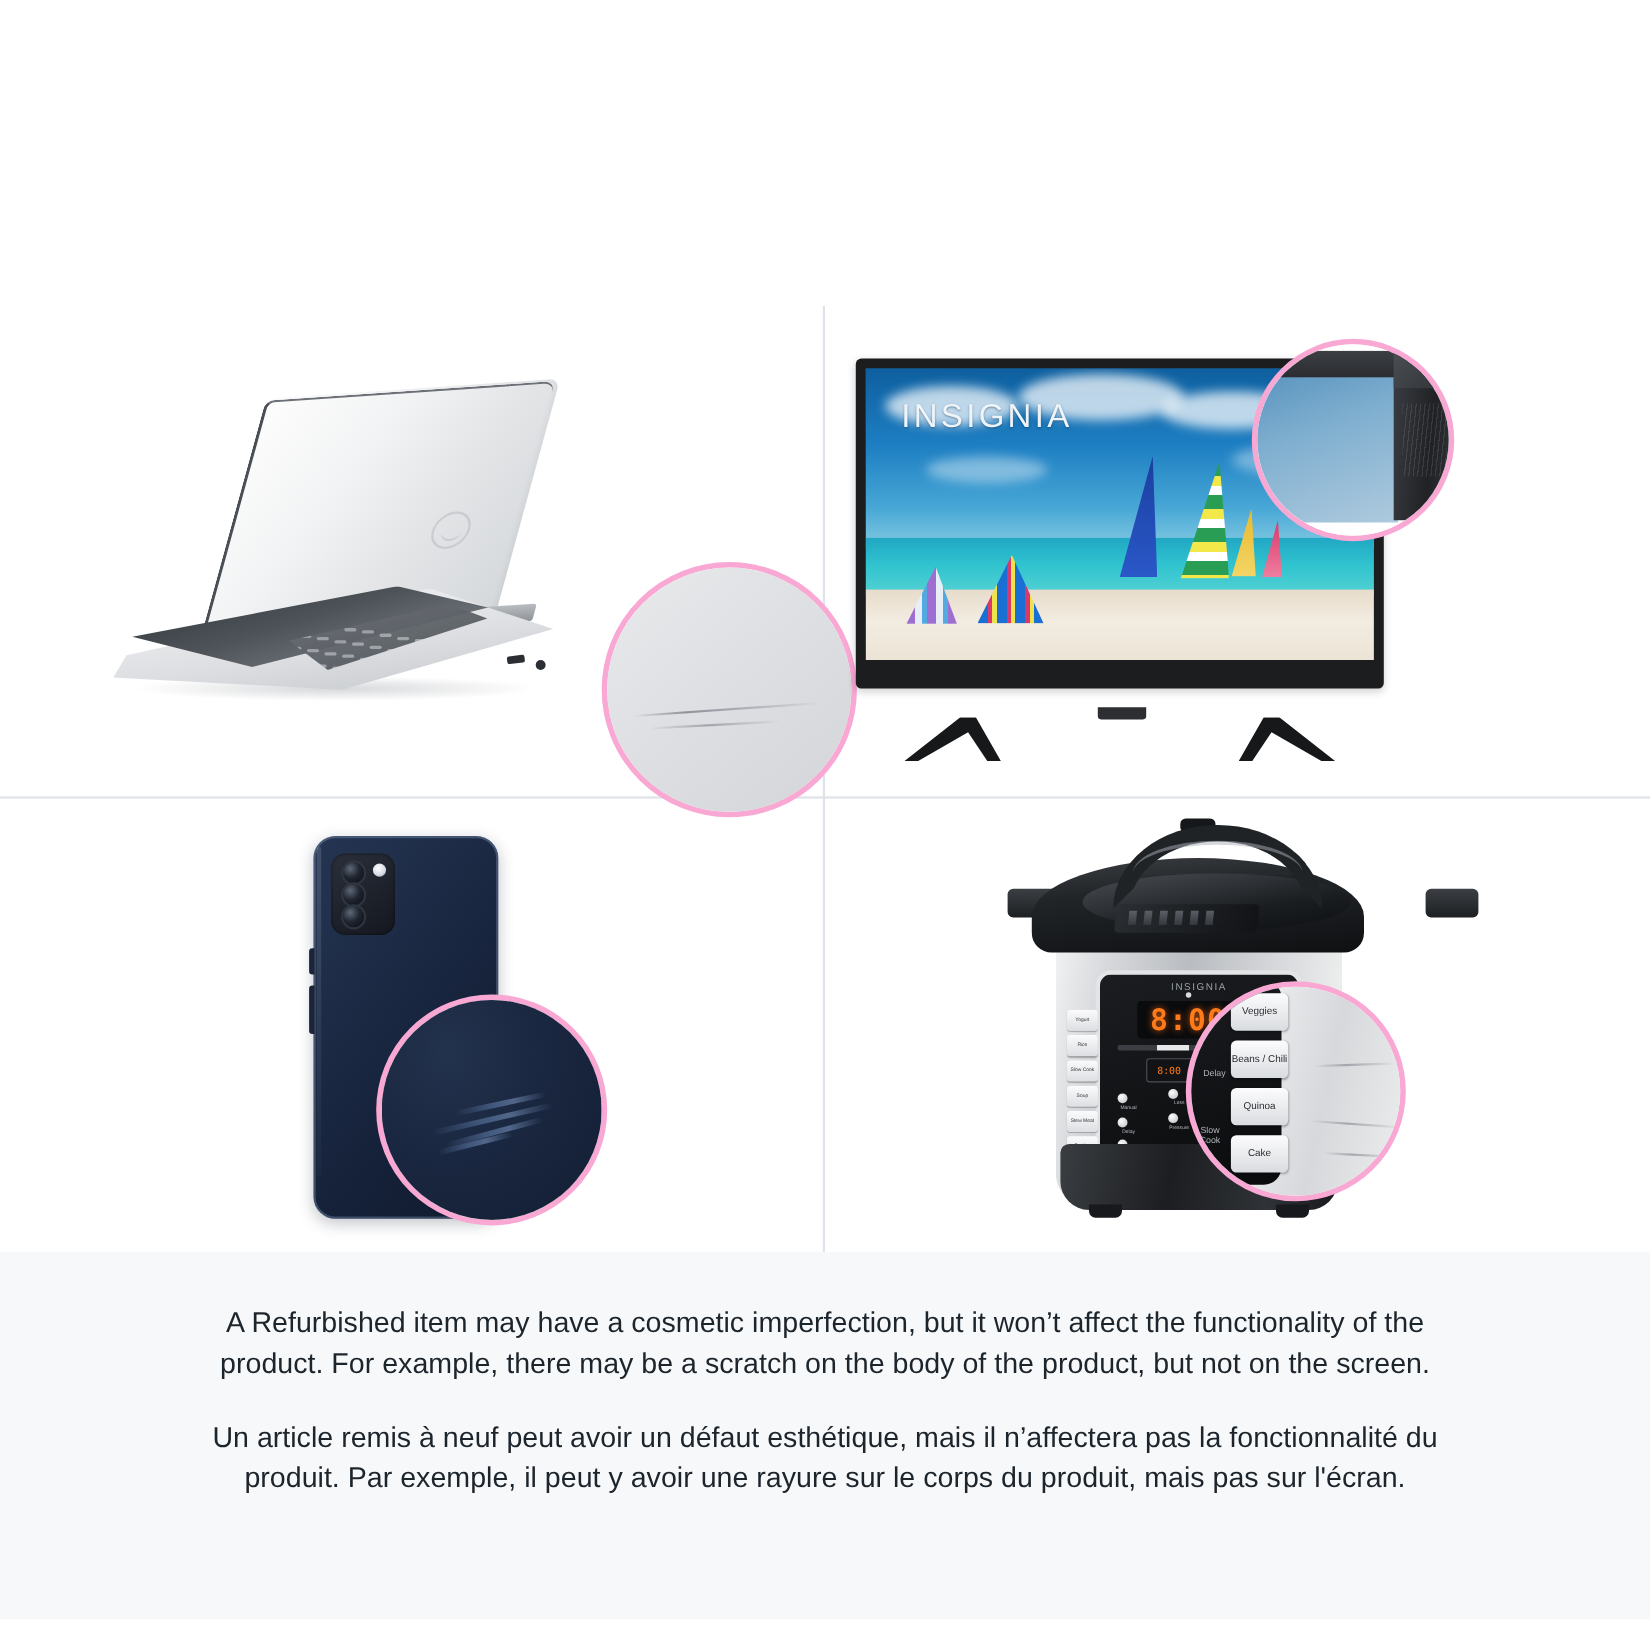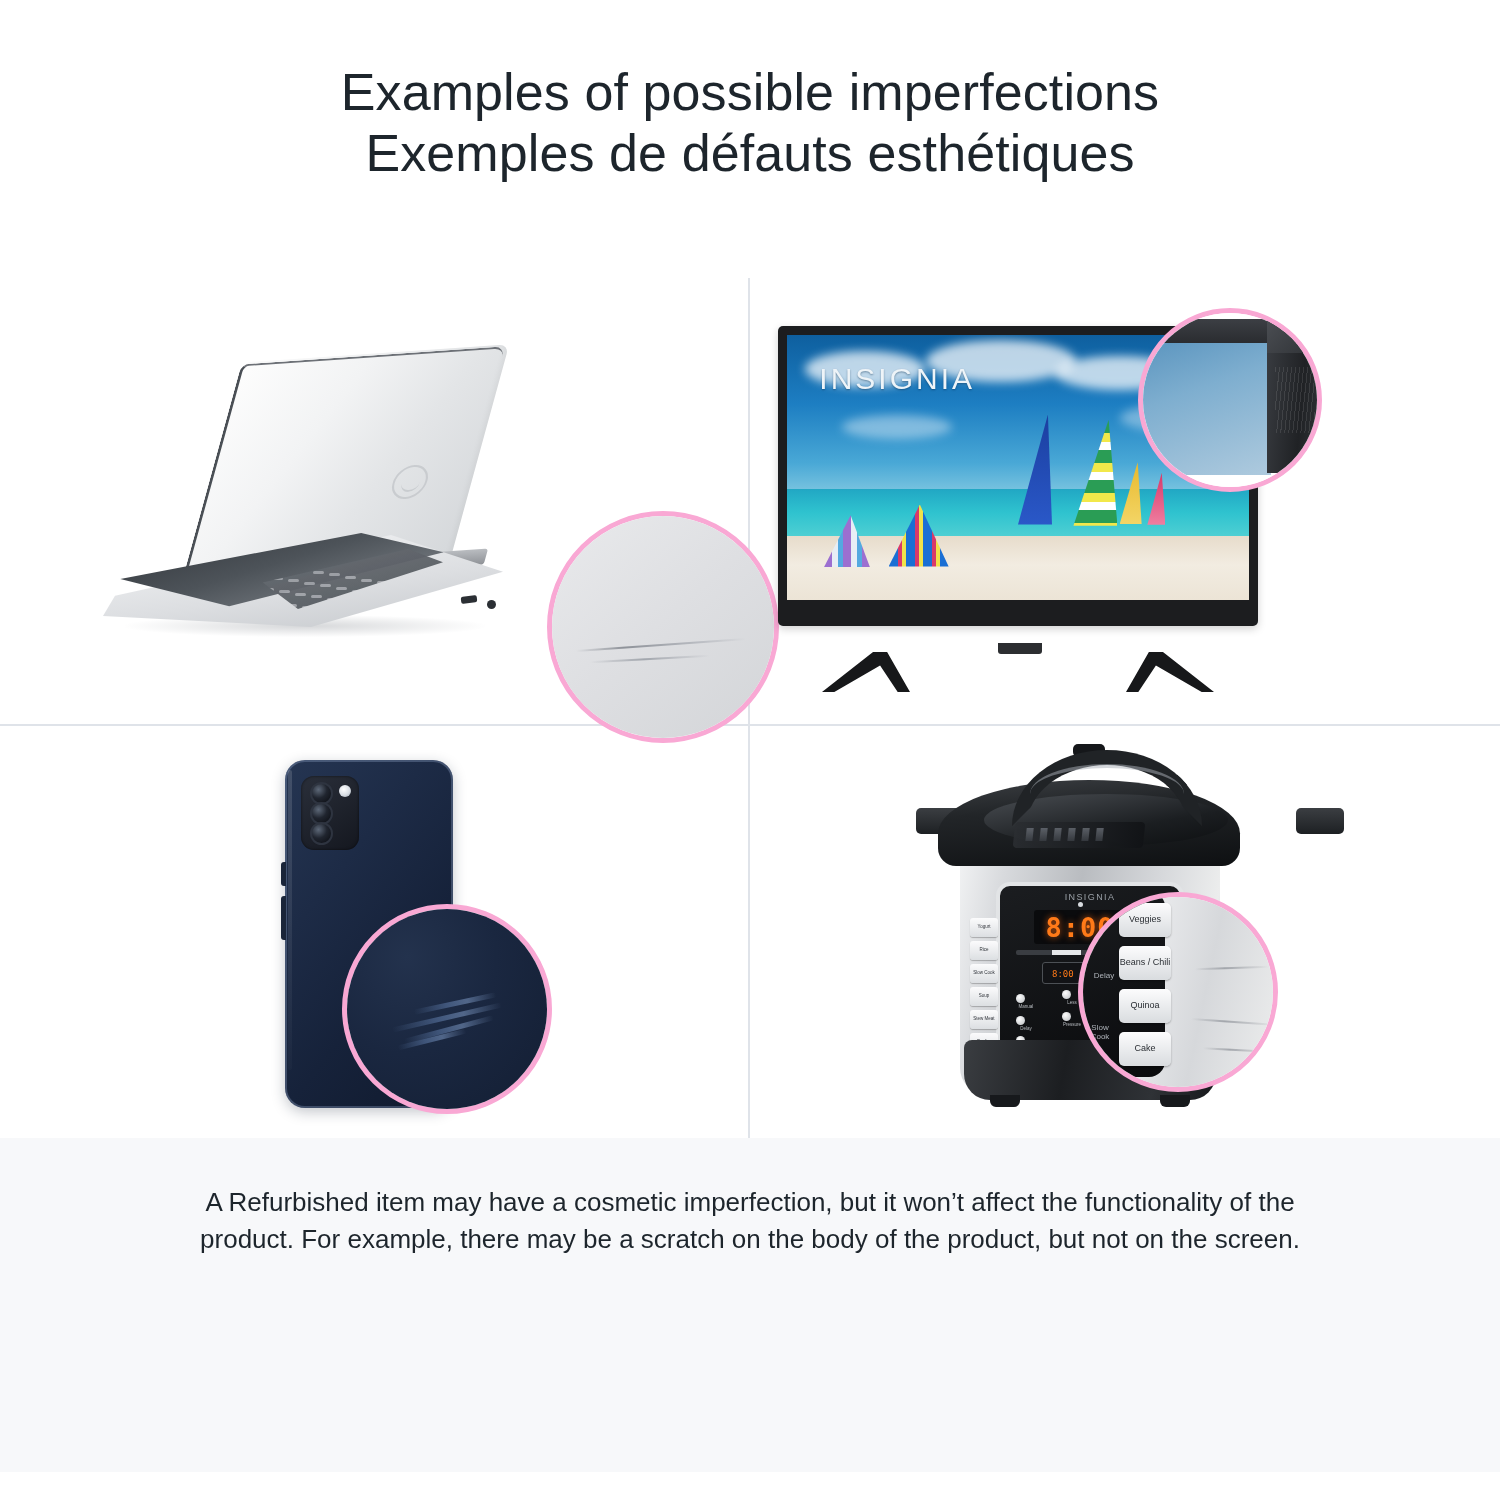--- a/index.html
+++ b/index.html
@@ -474,24 +474,20 @@
     color:#1d252c;
     font-weight:400;
   }
   .footer p + p { margin-top: 30px; }
 </style>
 </head>
 <body>
 
 <div id="page">
 
-  <div class="header">
-    <div class="line">Examples of possible imperfections</div>
-    <div class="line">Exemples de défauts esthétiques</div>
-  </div>
 
   <div class="grid">
     <div class="vline"></div>
     <div class="hline"></div>
 
     <div class="cell tl">
       <div class="stage">
         <div class="lap-wrap">
           <div class="lap-shadow"></div>
           <div class="lap-lid"></div>
@@ -714,15 +710,16 @@
             <div class="pc-mag-scratch" style="left:112px; top:70px;  width:74px; transform:rotate(-2deg);"></div>
           </div>
 
         </div>
       </div>
     </div>
   </div>
 
   <div class="footer">
     <p>A Refurbished item may have a cosmetic imperfection, but it won’t affect the functionality of the product. For example, there may be a scratch on the body of the product, but not on the screen.</p>
+    <p>Un article remis à neuf peut avoir un défaut esthétique, mais il n’affectera pas la fonctionnalité du produit. Par exemple, il peut y avoir une rayure sur le corps du produit, mais pas sur l'écran.</p>
   </div>
 
 </div>
 
 </body></html>

